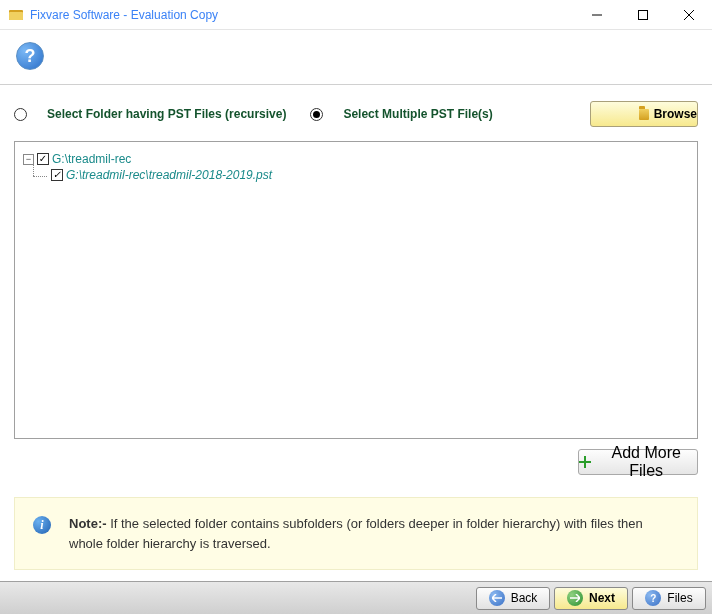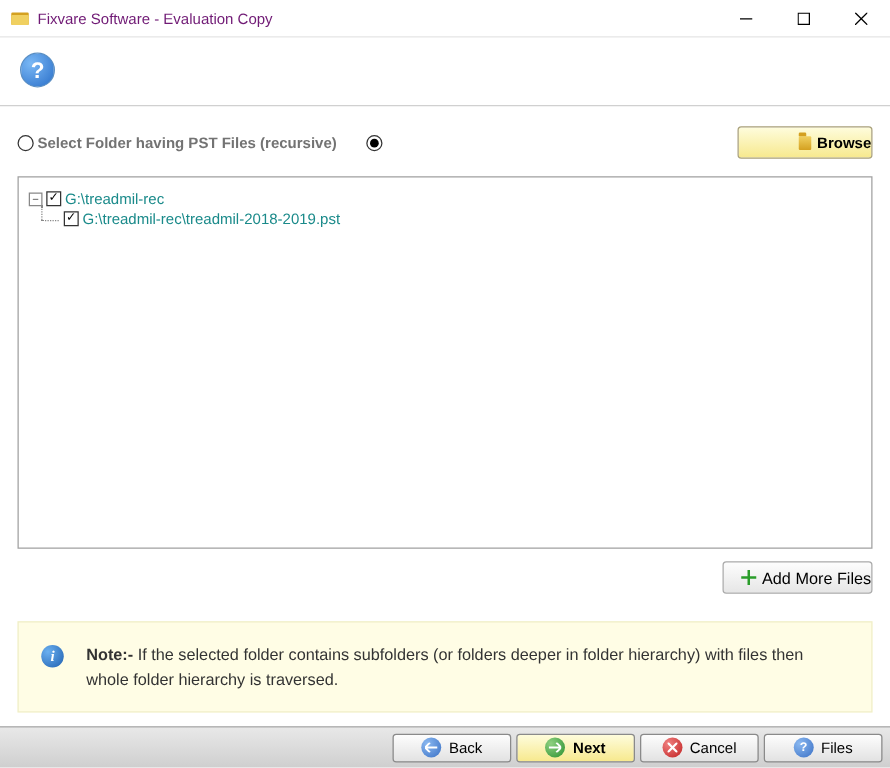--- a/index.html
+++ b/index.html
@@ -1,59 +1,59 @@
 <!DOCTYPE html>
 <html><head>
 <meta charset="utf-8">
 <style>
 * { box-sizing: border-box; margin: 0; padding: 0; font-family: 'Segoe UI', Tahoma, sans-serif; }
 body { width: 712px; height: 614px; background: #fff; overflow: hidden; }
 
 .titlebar { height: 30px; background: #fff; display: flex; align-items: center; padding: 0 0 0 8px; border-bottom: 1px solid #e5e5e5; }
 .titlebar .app-icon { width: 16px; height: 16px; margin-right: 6px; display: flex; align-items: center; justify-content: center; }
-.titlebar .title { font-size: 12px; color: #701a75; flex: 1; }
+.titlebar .title { font-size: 12px; color: #3b82f6; flex: 1; }
 .titlebar .winbtn { width: 46px; height: 30px; display: flex; align-items: center; justify-content: center; font-size: 14px; color: #000; }
 
 .header { padding: 12px 16px 14px 16px; display: flex; align-items: center; gap: 12px; border-bottom: 1px solid #d0d0d0; }
 .header .hicon { width: 28px; height: 28px; border-radius: 50%; background: radial-gradient(circle at 30% 30%, #7ab8f5, #2a6fc9); display:flex; align-items:center; justify-content:center; color:#fff; font-weight:bold; font-size:18px; border: 1px solid #5a8fc4; }
 .header .htext { font-size: 13px; color: #333; }
 
 .content { padding: 16px 14px 10px 14px; }
 
 .radio-row { display: flex; align-items: center; gap: 24px; margin-bottom: 14px; }
-.radio-opt { display: flex; align-items: center; gap: 3px; font-size: 12px; font-weight: bold; color: #737373; }
+.radio-opt { display: flex; align-items: center; gap: 20px; font-size: 12px; font-weight: bold; color: #14532d; }
 .radio { width: 13px; height: 13px; border: 1px solid #333; border-radius: 50%; display:flex; align-items:center; justify-content:center; background:#fff; }
 .radio.sel::after { content:''; width:7px; height:7px; background:#000; border-radius:50%; }
 
 .browse-btn { margin-left: auto; width: 108px; height: 26px; background: linear-gradient(#fefcdc, #f7e98e); border: 1px solid #a9a07a; border-radius: 3px; display:flex; align-items:center; justify-content:center; gap:5px; font-size:12px; font-weight:bold;padding-left:48px; }
 .folder-icn { width:14px; height:11px; background: linear-gradient(#f0d060, #d4a020); border-radius:1px; position:relative; }
 .folder-icn::before { content:''; position:absolute; top:-3px; left:0; width:6px; height:3px; background:#d4a020; border-radius:1px 1px 0 0;}
 
 .tree-panel { border: 1px solid #a0a0a0; height: 298px; background: #fff; padding: 10px 8px; }
 .tree-node { display:flex; align-items:center; gap:3px; font-size:12px; color:#1a8a8a; margin-bottom:2px; }
-.tree-node.child { margin-left: 28px; position: relative; }
+.tree-node.child { margin-left: 28px; position: relative; font-style: italic; }
 .tree-node.child::before { content:''; position:absolute; left:-18px; top:-4px; width:1px; height:12px; border-left:1px dotted #888; }
 .tree-node.child::after { content:''; position:absolute; left:-18px; top:8px; width:14px; height:1px; border-top:1px dotted #888; }
 .expander { width:11px; height:11px; border:1px solid #888; display:flex; align-items:center; justify-content:center; font-size:9px; line-height:1; color:#444; background:#fff; }
 .chk { width:12px; height:12px; border:1px solid #333; display:flex; align-items:center; justify-content:center; background:#fff; }
 .chk::after { content:'✓'; font-size:10px; color:#000; line-height:1; }
 
 .add-more-row { display:flex; justify-content:flex-end; margin-top:10px; }
-.add-more-btn { width:120px; height:26px; background: linear-gradient(#fdfdfd, #e6e6e6); border:1px solid #a9a9a9; border-radius:3px; display:flex; align-items:center; justify-content:flex-end; gap:5px; font-size:13px; }
+.add-more-btn { width:120px; height:26px; background: linear-gradient(#fdfdfd, #e6e6e6); border:1px solid #a9a9a9; border-radius:3px; display:flex; align-items:center; justify-content:flex-end; gap:5px; font-size:16px; }
 .plus-icn { width:12px; height:12px; position:relative; }
 .plus-icn::before { content:''; position:absolute; left:5px; top:0; width:2px; height:12px; background:#2a9d2a; }
 .plus-icn::after { content:''; position:absolute; left:0; top:5px; width:12px; height:2px; background:#2a9d2a; }
 
 .note-box { margin: 12px 14px 0 14px; background: #fffde5; border: 1px solid #f0eec8; padding: 16px 18px; display:flex; gap:18px; align-items: flex-start; }
 .info-icn { width:18px; height:18px; border-radius:50%; background: radial-gradient(circle at 30% 30%, #6ab0f0, #2060b0); color:#fff; display:flex; align-items:center; justify-content:center; font-weight:bold; font-style:italic; font-size:12px; margin-top:2px; flex-shrink:0; font-family: Georgia, serif;}
 .note-text { font-size:13px; color:#333; line-height:1.5; }
 .note-prefix { font-weight: bold; }
 
 .footer { position:absolute; bottom:0; left:0; right:0; height:33px; background: linear-gradient(#e8e8e8, #cfcfcf); border-top:1px solid #a0a0a0; display:flex; justify-content:flex-end; align-items:center; padding:0 6px; gap:4px; }
-.nav-btn { width:95px; height:23px; background: linear-gradient(#fdfdfd, #e2e2e2); border:1px solid #8a8a8a; border-radius:3px; display:flex; align-items:center; justify-content:center; gap:6px; font-size:12px; }
+.nav-btn { width:74px; height:23px; background: linear-gradient(#fdfdfd, #e2e2e2); border:1px solid #8a8a8a; border-radius:3px; display:flex; align-items:center; justify-content:center; gap:6px; font-size:12px; }
 .nav-btn.primary { background: linear-gradient(#fefcdc, #f7e98e); font-weight:bold;text-align:center; }
 .circ-icn { width:16px; height:16px; border-radius:50%; display:flex; align-items:center; justify-content:center; font-size:10px; color:#fff; font-weight:bold; }
 .circ-back { background: radial-gradient(circle at 30% 30%, #8ab8f0, #3a70c5); }
 .circ-next { background: radial-gradient(circle at 30% 30%, #8ed080, #2a9030); }
 .circ-cancel { background: radial-gradient(circle at 30% 30%, #f08080, #c02020); }
 .circ-help { background: radial-gradient(circle at 30% 30%, #8ab8f0, #3a70c5); }
 </style>
 </head>
 <body>
 
@@ -88,20 +88,21 @@
 </div>
 
 <div class="content">
   <div class="radio-row">
     <label class="radio-opt">
       <span class="radio"></span>
       <span>Select Folder having PST Files (recursive)</span>
     </label>
     <label class="radio-opt">
       <span class="radio sel"></span>
+      <span>Select Multiple PST File(s)</span>
     </label>
     <button class="browse-btn">
       <span class="folder-icn"></span>
       <span>Browse</span>
     </button>
   </div>
 
   <div class="tree-panel">
     <div class="tree-node">
       <span class="expander">−</span>
@@ -140,24 +141,16 @@
   </button>
   <button class="nav-btn primary">
     <span class="circ-icn circ-next">
       <svg width="10" height="8" viewBox="0 0 10 8">
           <path d="M6 0 L10 4 L6 8 M10 4 L0 4" stroke="#fff" stroke-width="1.5" fill="none"></path>
         </svg>
     </span>
     <span>Next</span>
   </button>
   <button class="nav-btn">
-    <span class="circ-icn circ-cancel">
-      <svg width="8" height="8" viewBox="0 0 8 8">
-          <path d="M0 0 L8 8 M8 0 L0 8" stroke="#fff" stroke-width="1.8"></path>
-        </svg>
-    </span>
-    <span>Cancel</span>
-  </button>
-  <button class="nav-btn">
     <span class="circ-icn circ-help">?</span>
     <span>Files</span>
   </button>
 </div>
 
 </body></html>

